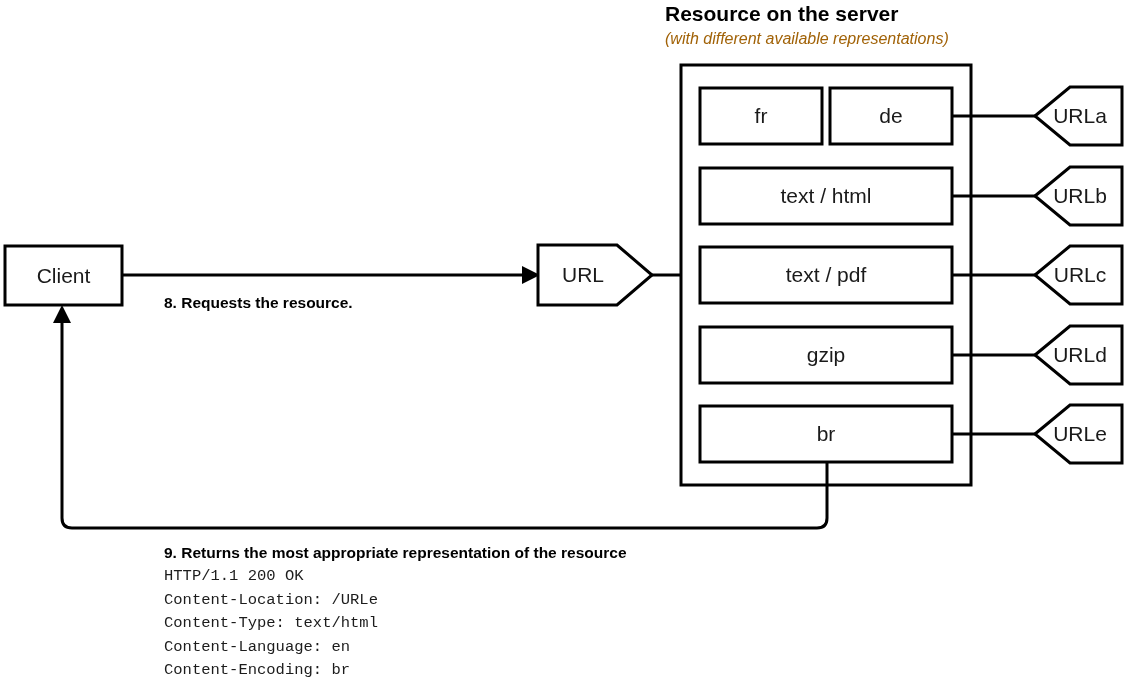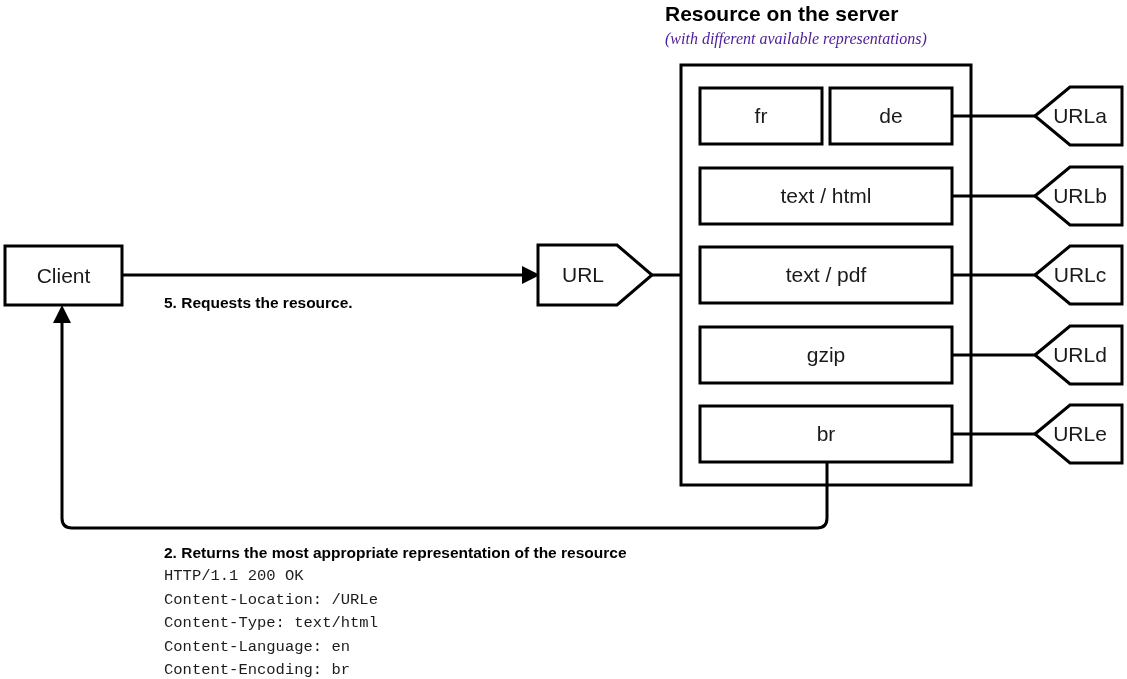--- a/index.html
+++ b/index.html
@@ -42,24 +42,24 @@
   .heading-main {
     position: absolute;
     font-family: "Liberation Sans", sans-serif;
     font-weight: bold;
     font-size: 21px;
     color: #000000;
     white-space: nowrap;
   }
   .heading-sub {
     position: absolute;
-    font-family: Liberation Serif, serif;
+    font-family: Liberation Sans, sans-serif;
     font-style: italic;
     font-size: 16px;
-    color: #4c1d95;
+    color: #a16207;
     white-space: nowrap;
   }
   .msg-block {
     position: absolute;
   }
   .msg-title {
     font-family: "Liberation Sans", sans-serif;
     font-weight: bold;
     font-size: 15.5px;
     color: #000000;
@@ -165,25 +165,25 @@
     </g>
 
     <g>
       <path class="connector" d="M 827,462 L 827,518 Q 827,528 817,528 L 72,528 Q 62,528 62,518 L 62,315"></path>
       <polygon points="62,305 53,323 71,323" fill="#000000"></polygon>
     </g>
 
   </svg>
 
   <div class="msg-block" style="left:164px; top:294px;">
-    <div class="msg-title">5. Requests the resource.</div>
+    <div class="msg-title">8. Requests the resource.</div>
   </div>
 
   <div class="msg-block" style="left:164px; top:544px;">
-    <div class="msg-title">2. Returns the most appropriate representation of the resource</div>
+    <div class="msg-title">9. Returns the most appropriate representation of the resource</div>
     <div class="msg-lines">HTTP/1.1 200 OK
 Content-Location: /URLe
 Content-Type: text/html
 Content-Language: en
 Content-Encoding: br</div>
   </div>
 
 </div>
 
 </body></html>

